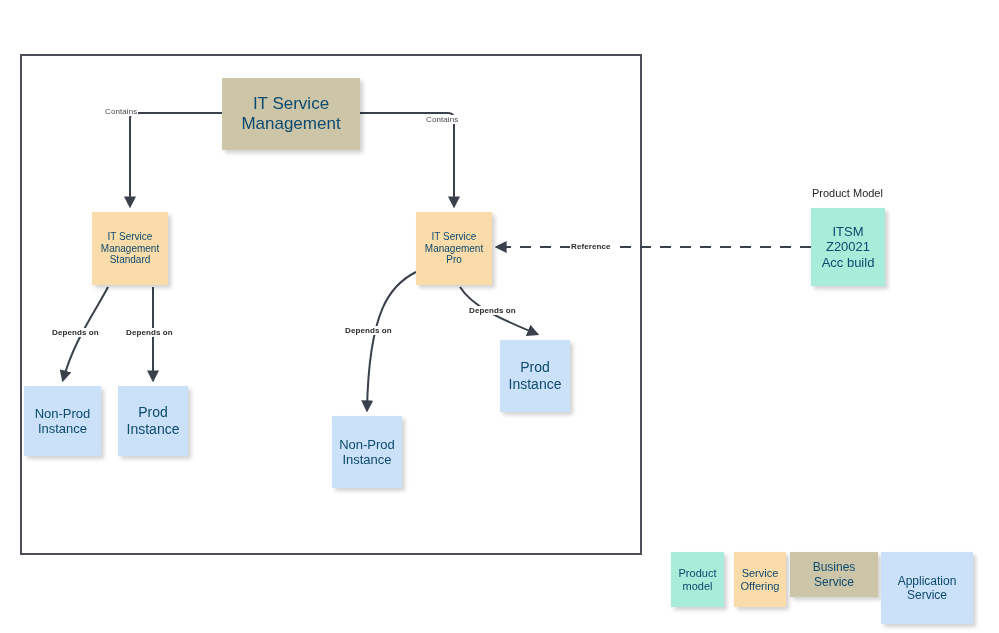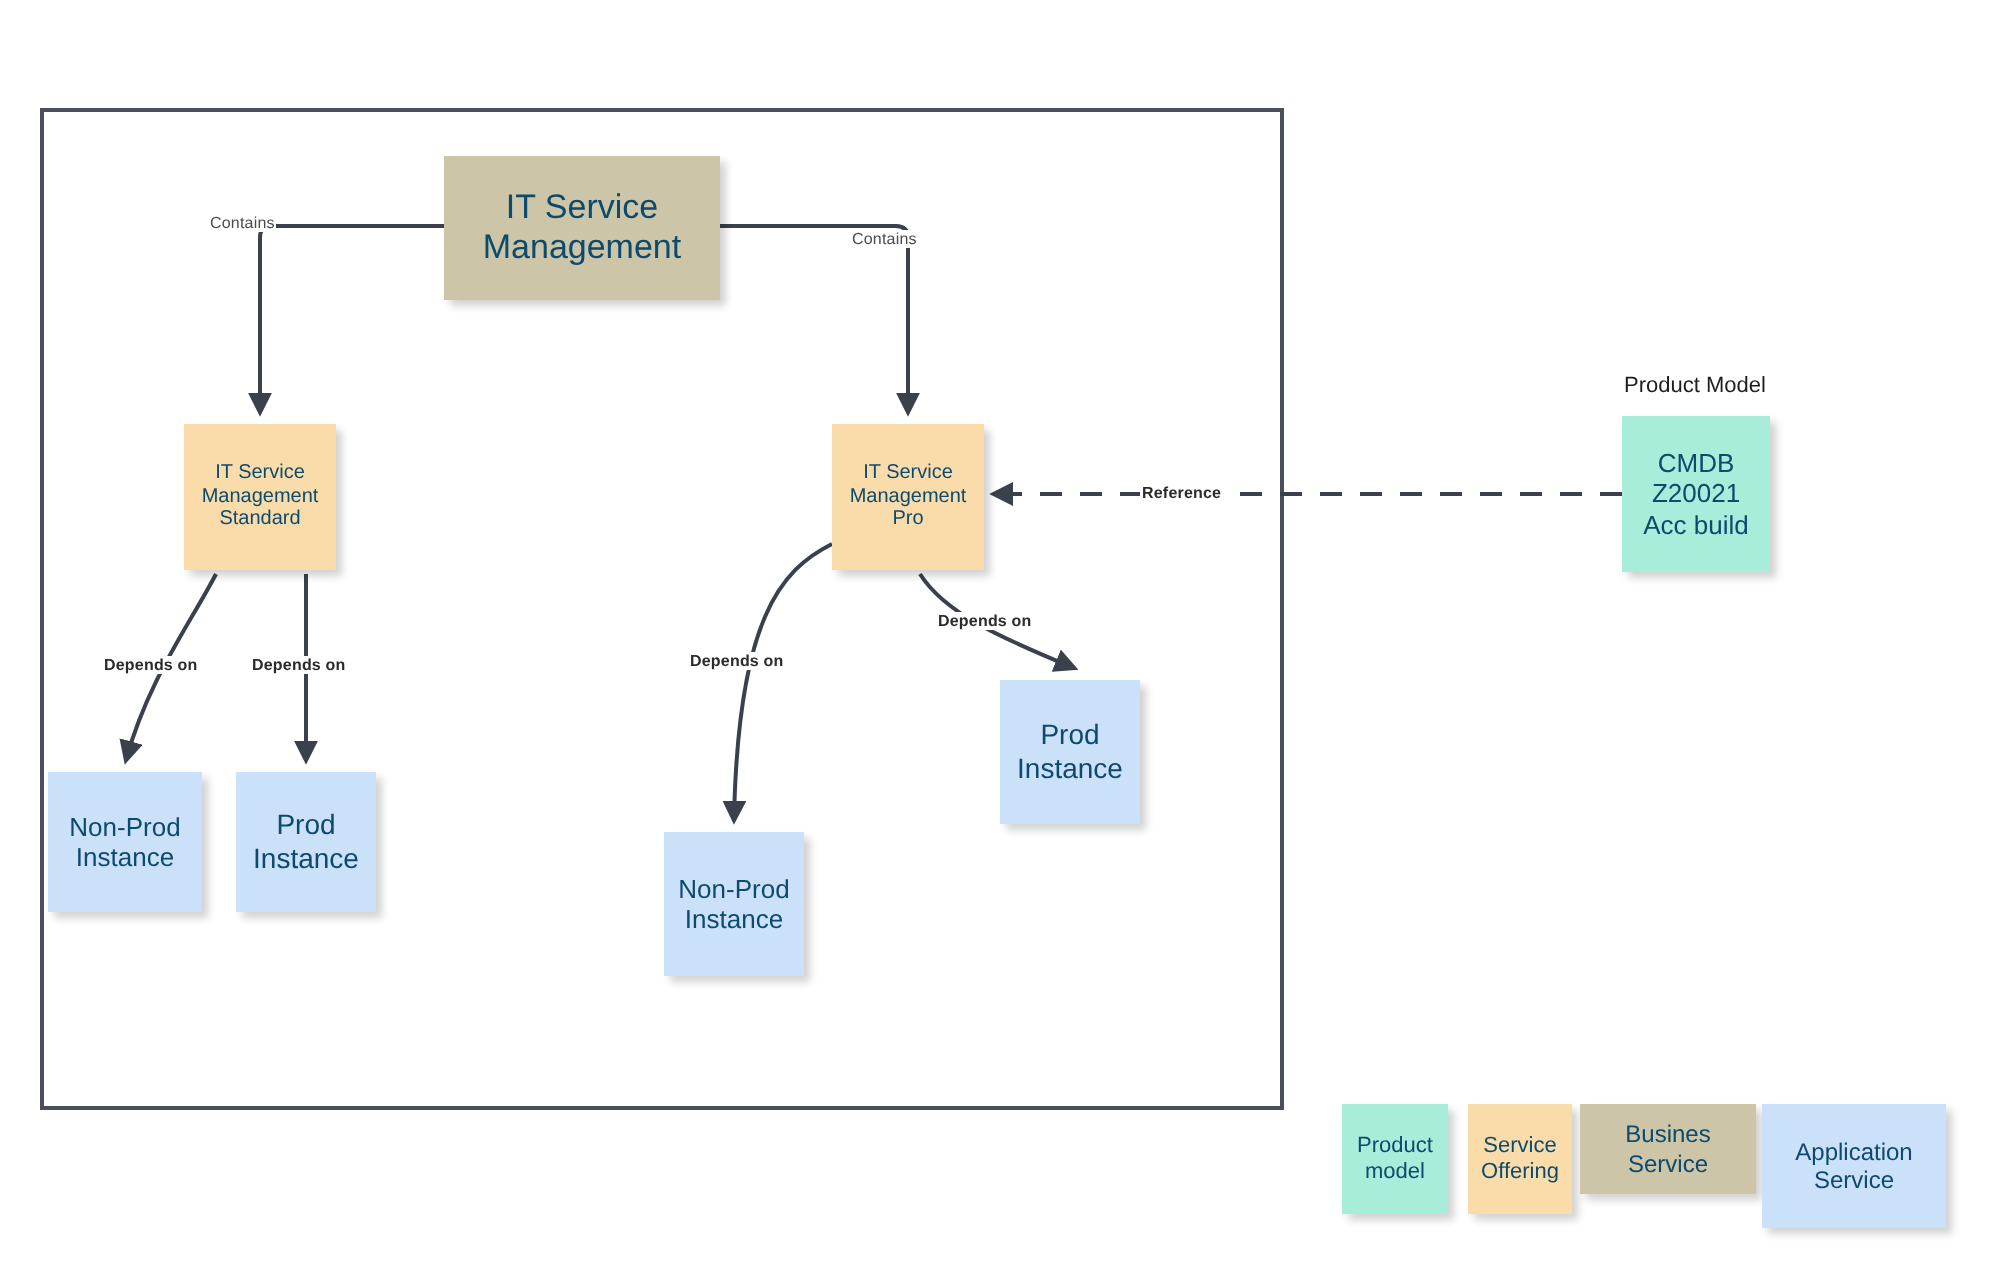--- a/index.html
+++ b/index.html
@@ -153,28 +153,28 @@
 
   <div class="node" style="left:118px; top:386px; width:70px; height:70px; background:#cbe0f9; font-size:14px;">Prod
 Instance</div>
 
   <div class="node" style="left:332px; top:416px; width:70px; height:72px; background:#cbe0f9; font-size:13px;">Non-Prod
 Instance</div>
 
   <div class="node" style="left:500px; top:340px; width:70px; height:72px; background:#cbe0f9; font-size:14px;">Prod
 Instance</div>
 
-  <div class="node" style="left:811px; top:208px; width:74px; height:78px; background:#a8ecda; font-size:13px;">CMDB
+  <div class="node" style="left:811px; top:208px; width:74px; height:78px; background:#a8ecda; font-size:13px;">ITSM
 Z20021
 Acc build</div>
 
   <div class="legend" style="left:0; top:0; width:999px; height:633px;">
     <div class="node" style="left:671px; top:552px; width:53px; height:55px; background:#a8ecda; font-size:11px;">Product
 model</div>
     <div class="node" style="left:734px; top:552px; width:52px; height:55px; background:#fadcab; font-size:11px;">Service
 Offering</div>
     <div class="node" style="left:790px; top:552px; width:88px; height:45px; background:#ccc5a8; font-size:12px;">Busines
 Service</div>
-    <div class="node" style="left:881px; top:552px; width:92px; height:62px; background:#cbe0f9; font-size:12px;">Application
+    <div class="node" style="left:881px; top:552px; width:92px; height:72px; background:#cbe0f9; font-size:12px;">Application
 Service</div>
   </div>
 
 </div>
 
 </body></html>

